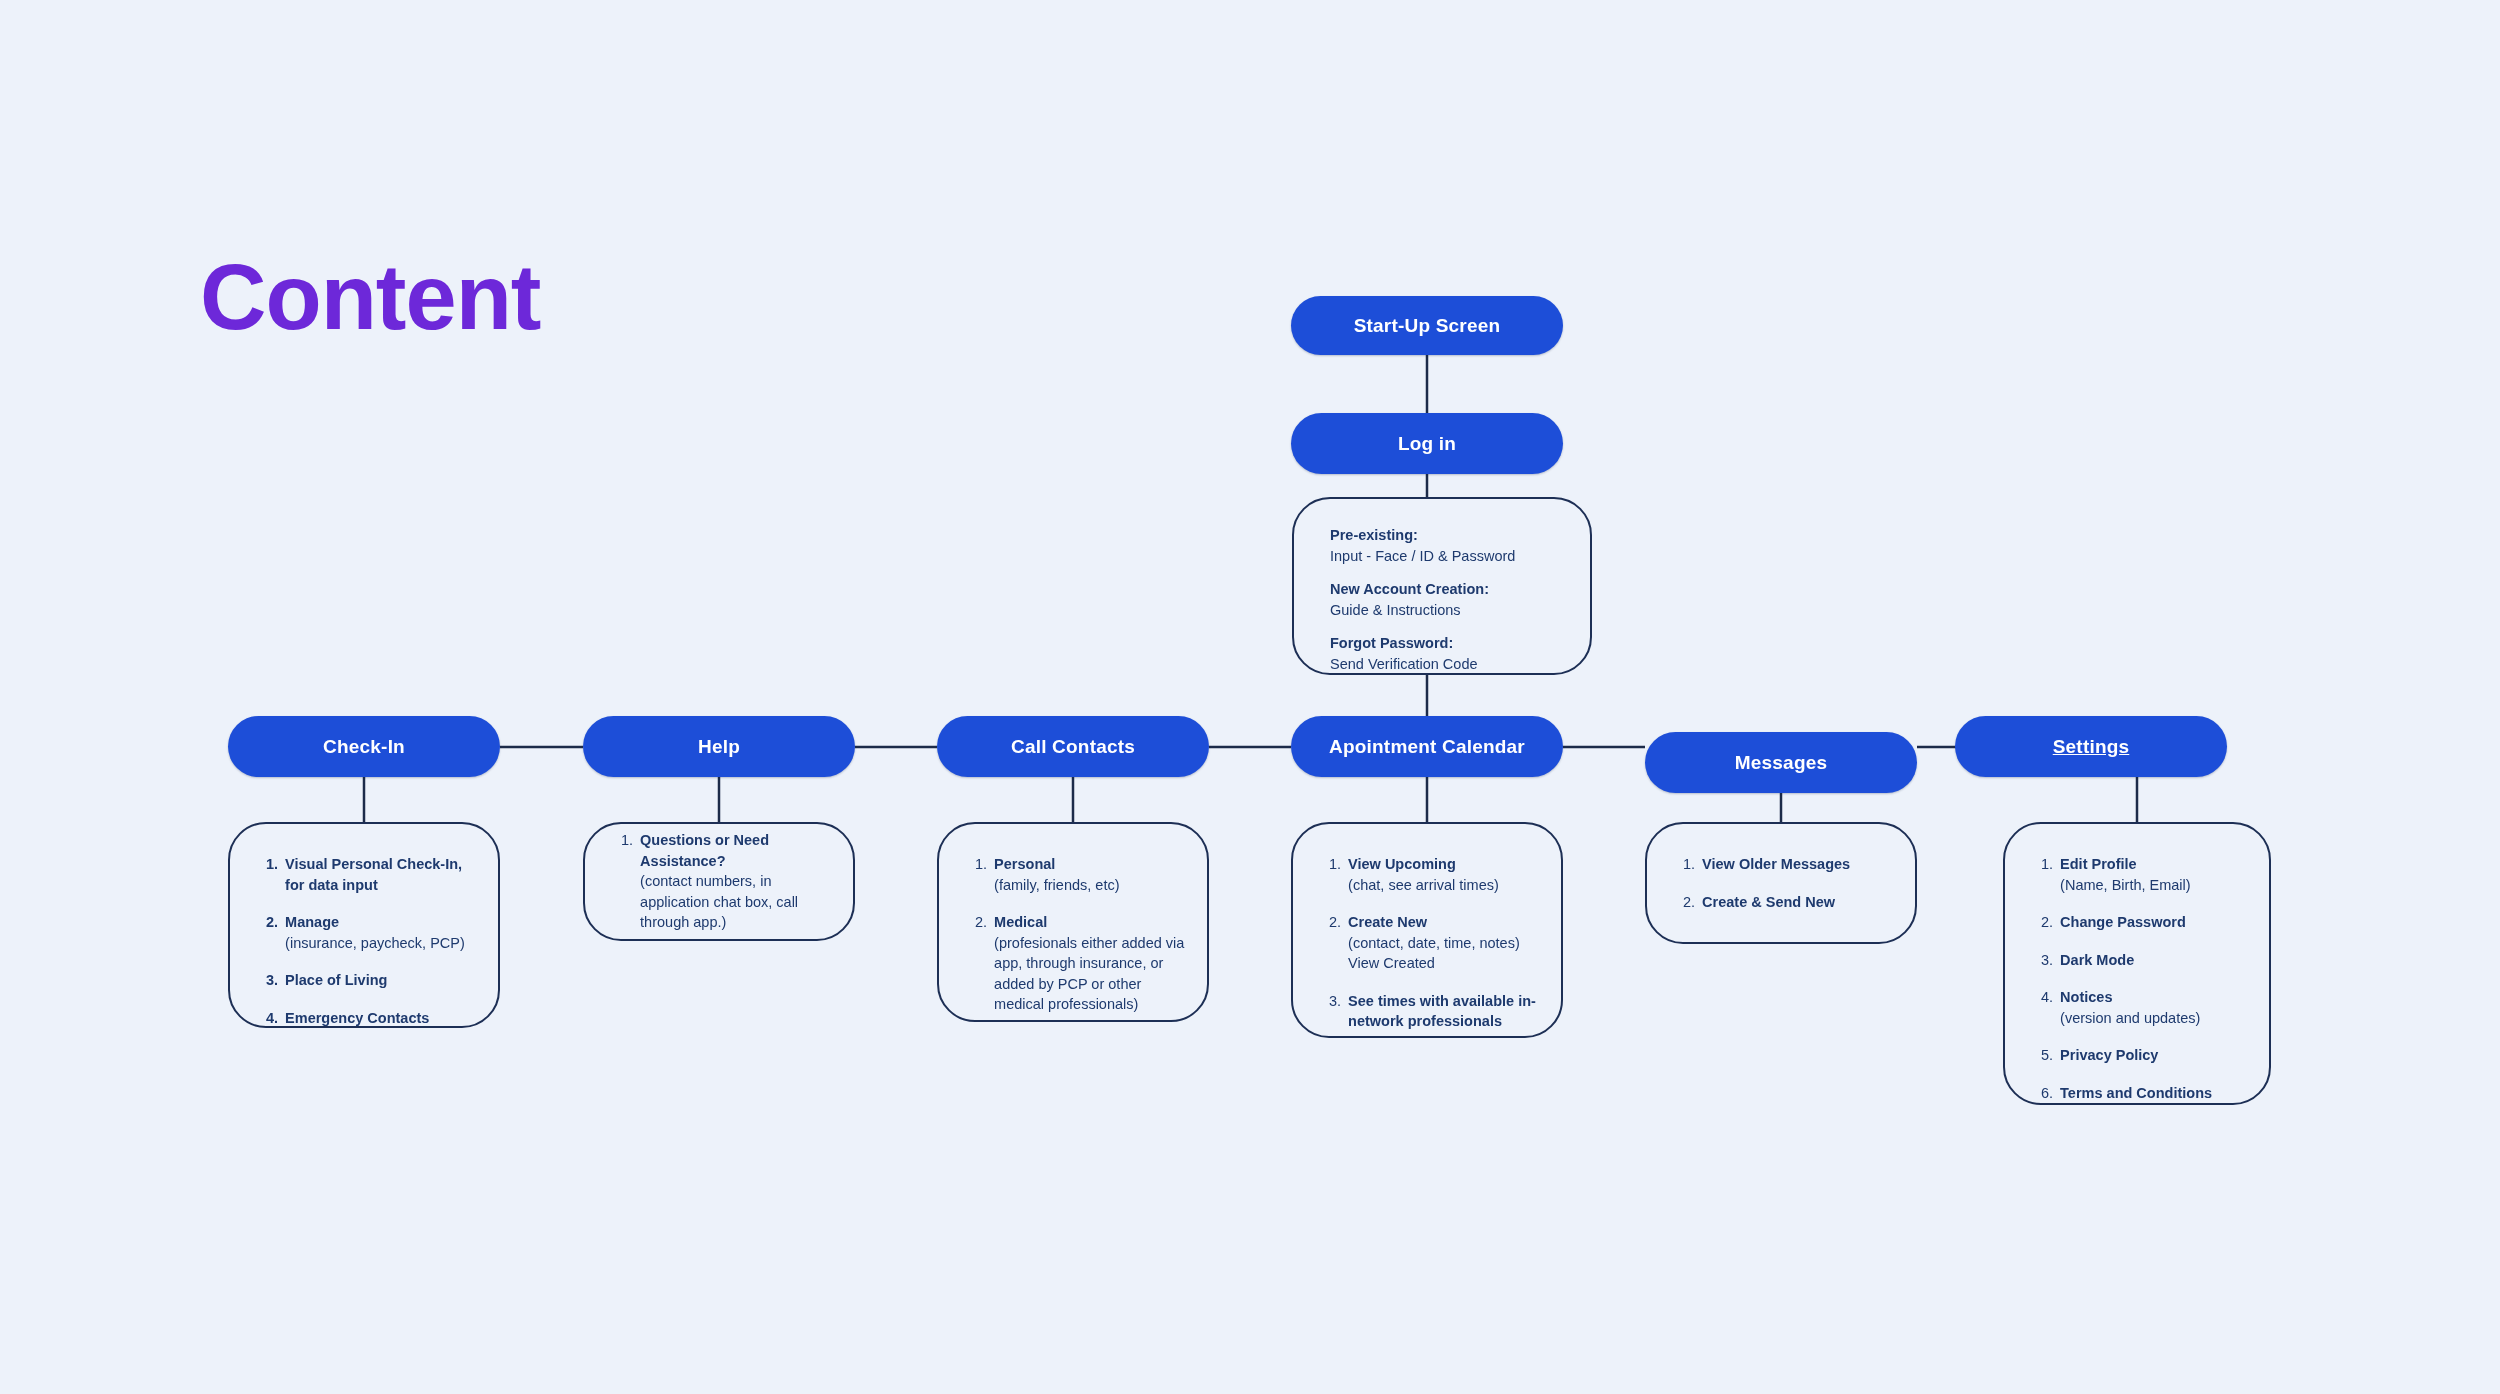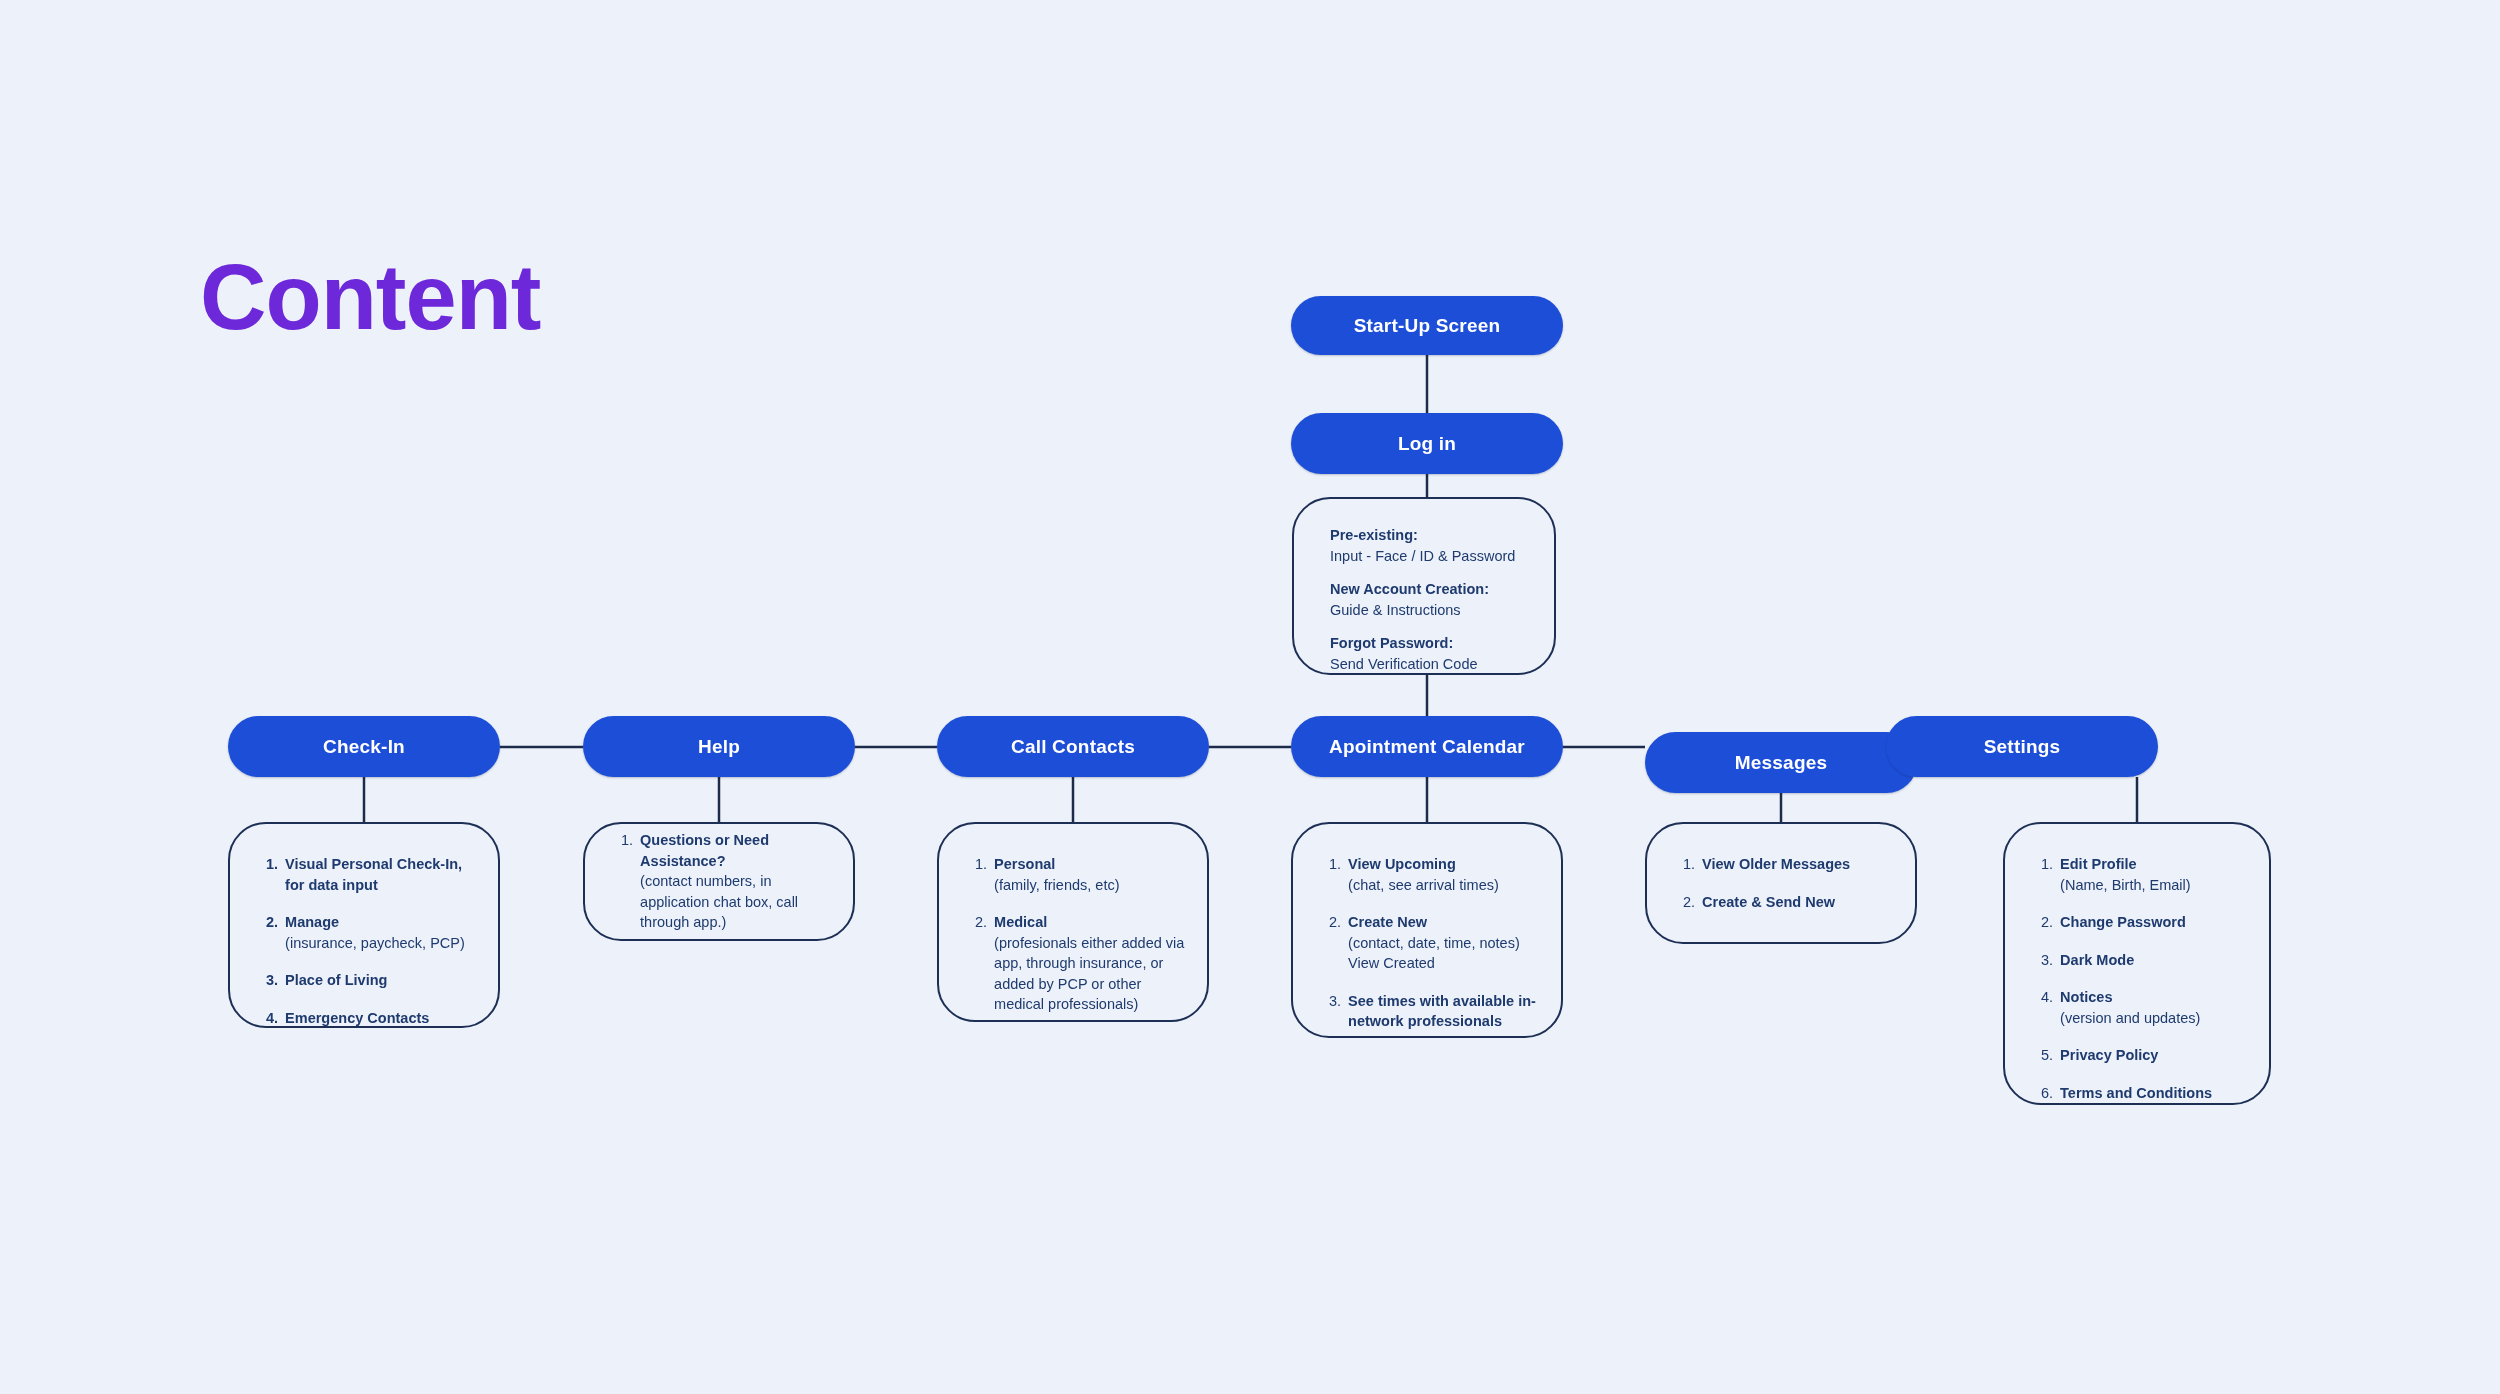--- a/index.html
+++ b/index.html
@@ -24,31 +24,31 @@
     box-shadow:0 1px 2px rgba(20,35,70,.25);
   }
   .pill.root{left:1291px;top:296px;height:59px;}
   .pill.login{left:1291px;top:413px;}
 
   .pos-p0{left:228px;top:716px;}
   .pos-p1{left:583px;top:716px;}
   .pos-p2{left:937px;top:716px;}
   .pos-p3{left:1291px;top:716px;}
   .pos-p4{left:1645px;top:716px;margin-top:16px;}
-  .pos-p5{left:1886px;top:716px;}
+  .pos-p5{left:1955px;top:716px;text-decoration:underline;}
 
   .detail-box{
     position:absolute;width:272px;box-sizing:border-box;
     border:2px solid #1d2f55;border-radius:38px;
     background:transparent;
     padding:30px 22px 18px 36px;
     font-size:14.5px;line-height:1.42;
   }
   .detail-box.center{display:flex;flex-direction:column;justify-content:center;padding-top:10px;padding-bottom:10px;}
-  .login-box{left:1292px;top:497px;width:264px;height:178px;padding-top:26px;}
+  .login-box{left:1292px;top:497px;width:300px;height:178px;padding-top:26px;}
 
   .pos-b0{left:228px;top:822px;height:206px;}
   .pos-b1{left:583px;top:822px;height:119px;}
   .pos-b2{left:937px;top:822px;height:200px;}
   .pos-b3{left:1291px;top:822px;height:216px;}
   .pos-b4{left:1645px;top:822px;height:122px;}
   .pos-b5{left:2003px;top:822px;height:283px;width:268px;}
 
   .login-section{margin-bottom:13px;}
   .login-heading{font-weight:700;}

